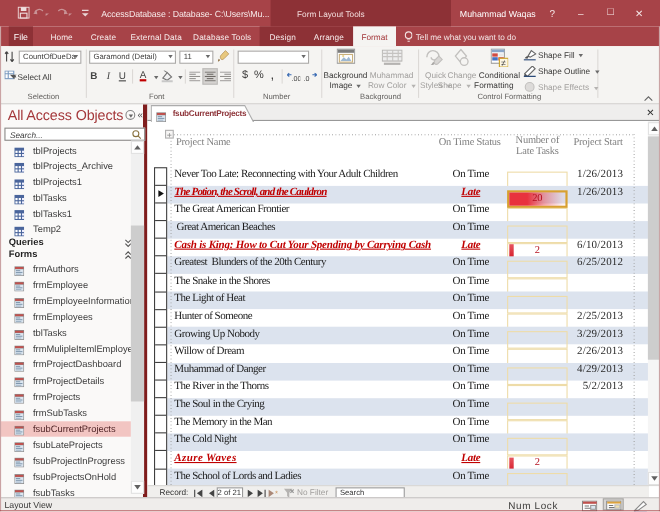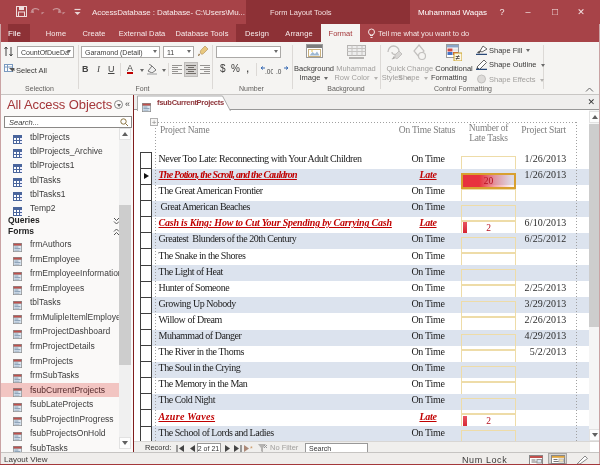--- a/index.html
+++ b/index.html
@@ -8,37 +8,37 @@
 #banner{position:absolute;left:246px;top:0;width:164px;height:24px;background:#8d3136;color:#f3dddd;font-size:7.5px;line-height:25px;padding-left:24px}
 #title{position:absolute;left:92px;top:0;height:24px;line-height:25px;color:#f7eaea;font-size:8px;letter-spacing:-0.1px}
 #user{position:absolute;left:418px;top:0;height:24px;line-height:25px;color:#fff;font-size:8px}
 .winbtn{position:absolute;top:0;height:24px;line-height:24px;color:#f4e6e6;font-size:9px;text-align:center}
 
 .qat{position:absolute;top:4px;color:#d9a9ab;font-size:11px}
 
 #tabrow{position:absolute;left:0;top:24px;width:600px;height:18px;background:#a74348}
 #ctxtabs{position:absolute;left:236px;top:24px;width:85px;height:18px;background:#8d3136}
 .rtab{position:absolute;top:24px;height:18px;line-height:19px;font-size:7.5px;letter-spacing:0.1px;color:#f7ecec;text-align:center}
-#filetab{position:absolute;left:8px;top:24px;width:22px;height:18px;background:#8d3136;color:#fff;font-size:8px;line-height:19px}
+#filetab{position:absolute;left:8px;top:24px;width:22px;height:18px;background:#8d3136;color:#fff;font-size:8px;text-align:center;line-height:19px}
 #fmttab{position:absolute;left:321px;top:24px;width:39px;height:18px;background:#f5f4f2;color:#a4373a;font-size:7.5px;text-align:center;line-height:19px}
 #tellme{position:absolute;left:378px;top:24px;height:18px;line-height:19px;color:#f3e4e4;font-size:7.5px;letter-spacing:-0.05px}
 #bulb{position:absolute;left:367px;top:28px;width:8px;height:11px;color:#f3e4e4;font-size:9px}
 
 #ribbon{position:absolute;left:0;top:42px;width:600px;height:53px;background:#f5f4f2;border-bottom:1px solid #c8c6c4}
 .gsep{position:absolute;top:3px;width:1px;height:44px;background:#dcd9d6}
 .glabel{position:absolute;top:42.5px;font-size:7px;color:#605e5c;text-align:center}
 .combo{position:absolute;background:#fff;border:1px solid #aba9a7;font-size:7px;color:#3b3a39;line-height:11px;white-space:nowrap;overflow:hidden;padding-right:8px}
 .combo .da{position:absolute;right:2px;top:3px;width:0;height:0;border-left:2.5px solid transparent;border-right:2.5px solid transparent;border-top:3.5px solid #6a6a6a}
 .rbtxt{position:absolute;font-size:7.5px;color:#3b3a39;white-space:nowrap}
 .gray{color:#a19f9d}
 .icn{position:absolute}
 .dar{display:inline-block;width:0;height:0;border-left:2.5px solid transparent;border-right:2.5px solid transparent;border-top:3.5px solid #6a6a6a;vertical-align:middle;margin-left:2px}
 .darg{border-top-color:#b5b3b1}
 
-#nav{position:absolute;left:0;top:95px;width:134px;height:357px;background:#faf9f8;border-right:1px solid #7f1d1d}
+#nav{position:absolute;left:0;top:95px;width:134px;height:357px;background:#faf9f8;border-right:4px solid #7f1d1d}
 #navtitle{position:absolute;left:7px;top:2px;font-size:13px;letter-spacing:-0.1px;color:#a4373a}
 #navdd{position:absolute;left:114px;top:5px;width:9px;height:9px;border:1px solid #888;border-radius:50%;}
 #navdd:after{content:"";position:absolute;left:2px;top:3px;border-left:2px solid transparent;border-right:2px solid transparent;border-top:3px solid #666}
 #navcoll{position:absolute;left:125px;top:4px;font-size:9px;color:#444}
 #navsearch{position:absolute;left:4px;top:21px;width:128px;height:12px;background:#fff;border:1px solid #8a8886;font-size:7.5px;font-style:italic;color:#3f3f3f;line-height:11px;padding-left:4px}
 #mag{position:absolute;right:2px;top:1px}
 .nitem{position:absolute;left:0;width:119px;height:14px;line-height:14px}
 .nitem.sel{background:#f2c5c2}
 .nico{position:absolute;left:13px;top:2.5px}
 .ntxt{position:absolute;left:30px;top:0;font-size:8.5px;letter-spacing:0px;color:#3c3c3c;white-space:nowrap}

